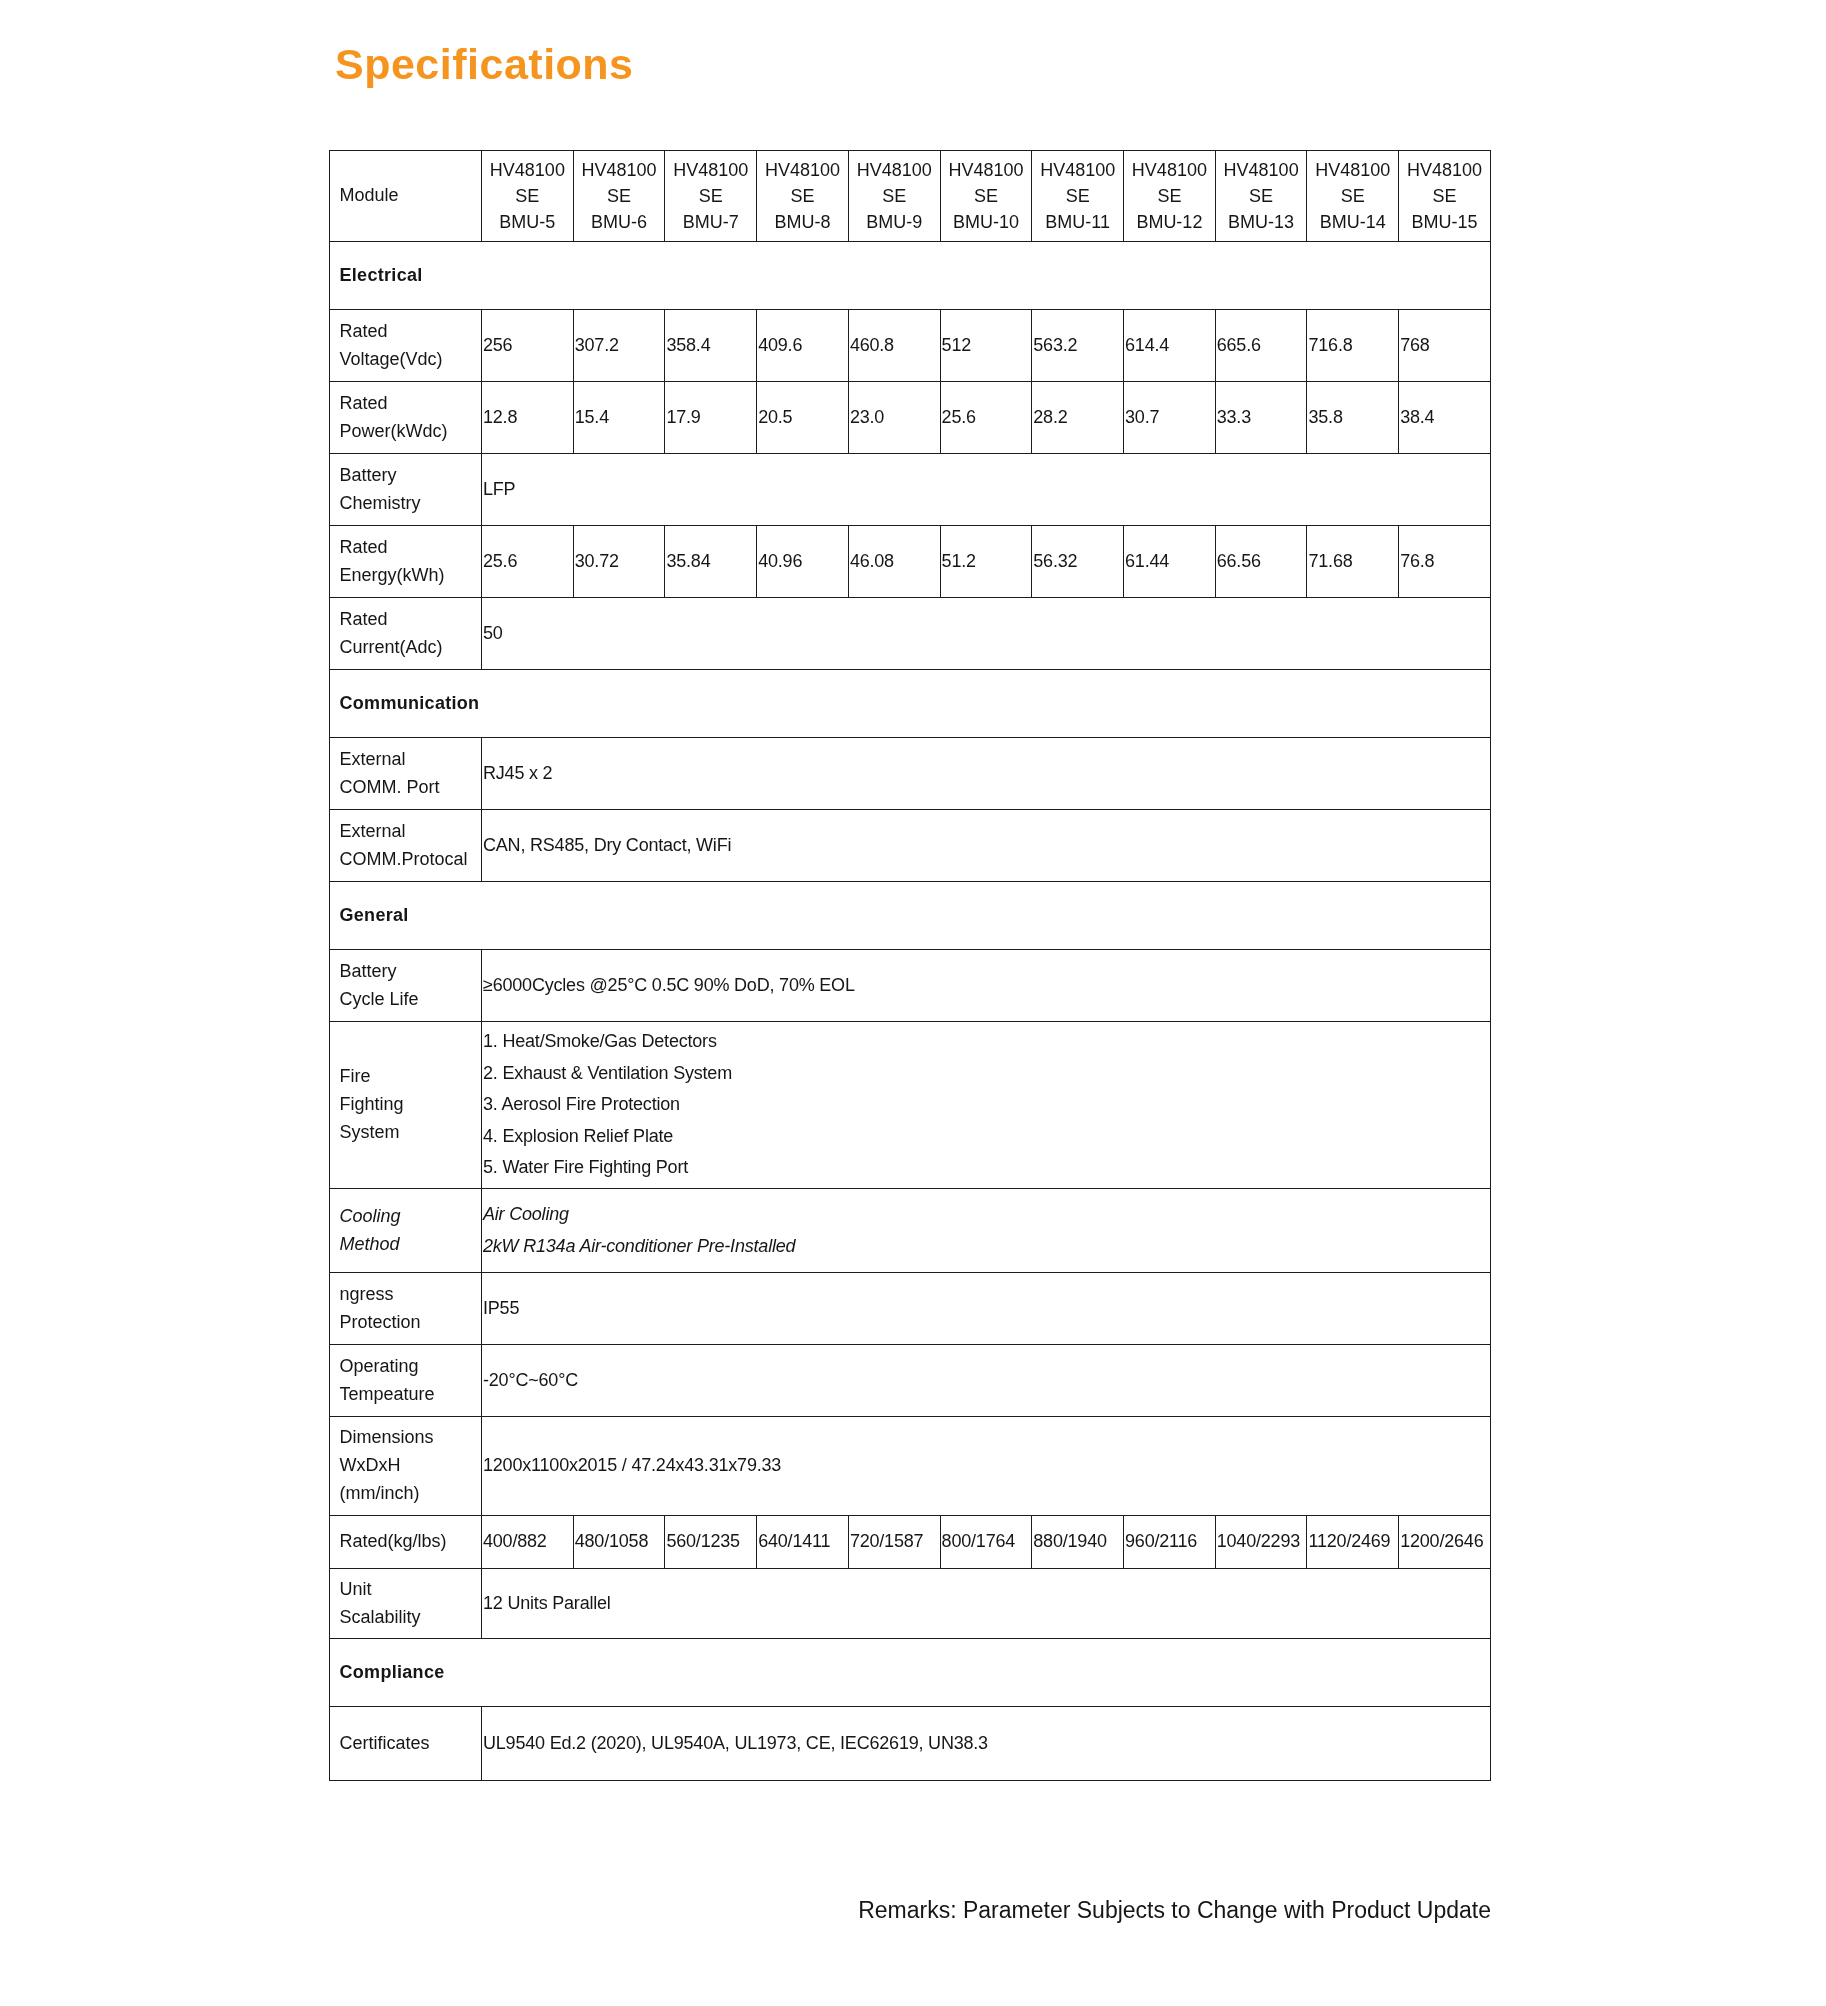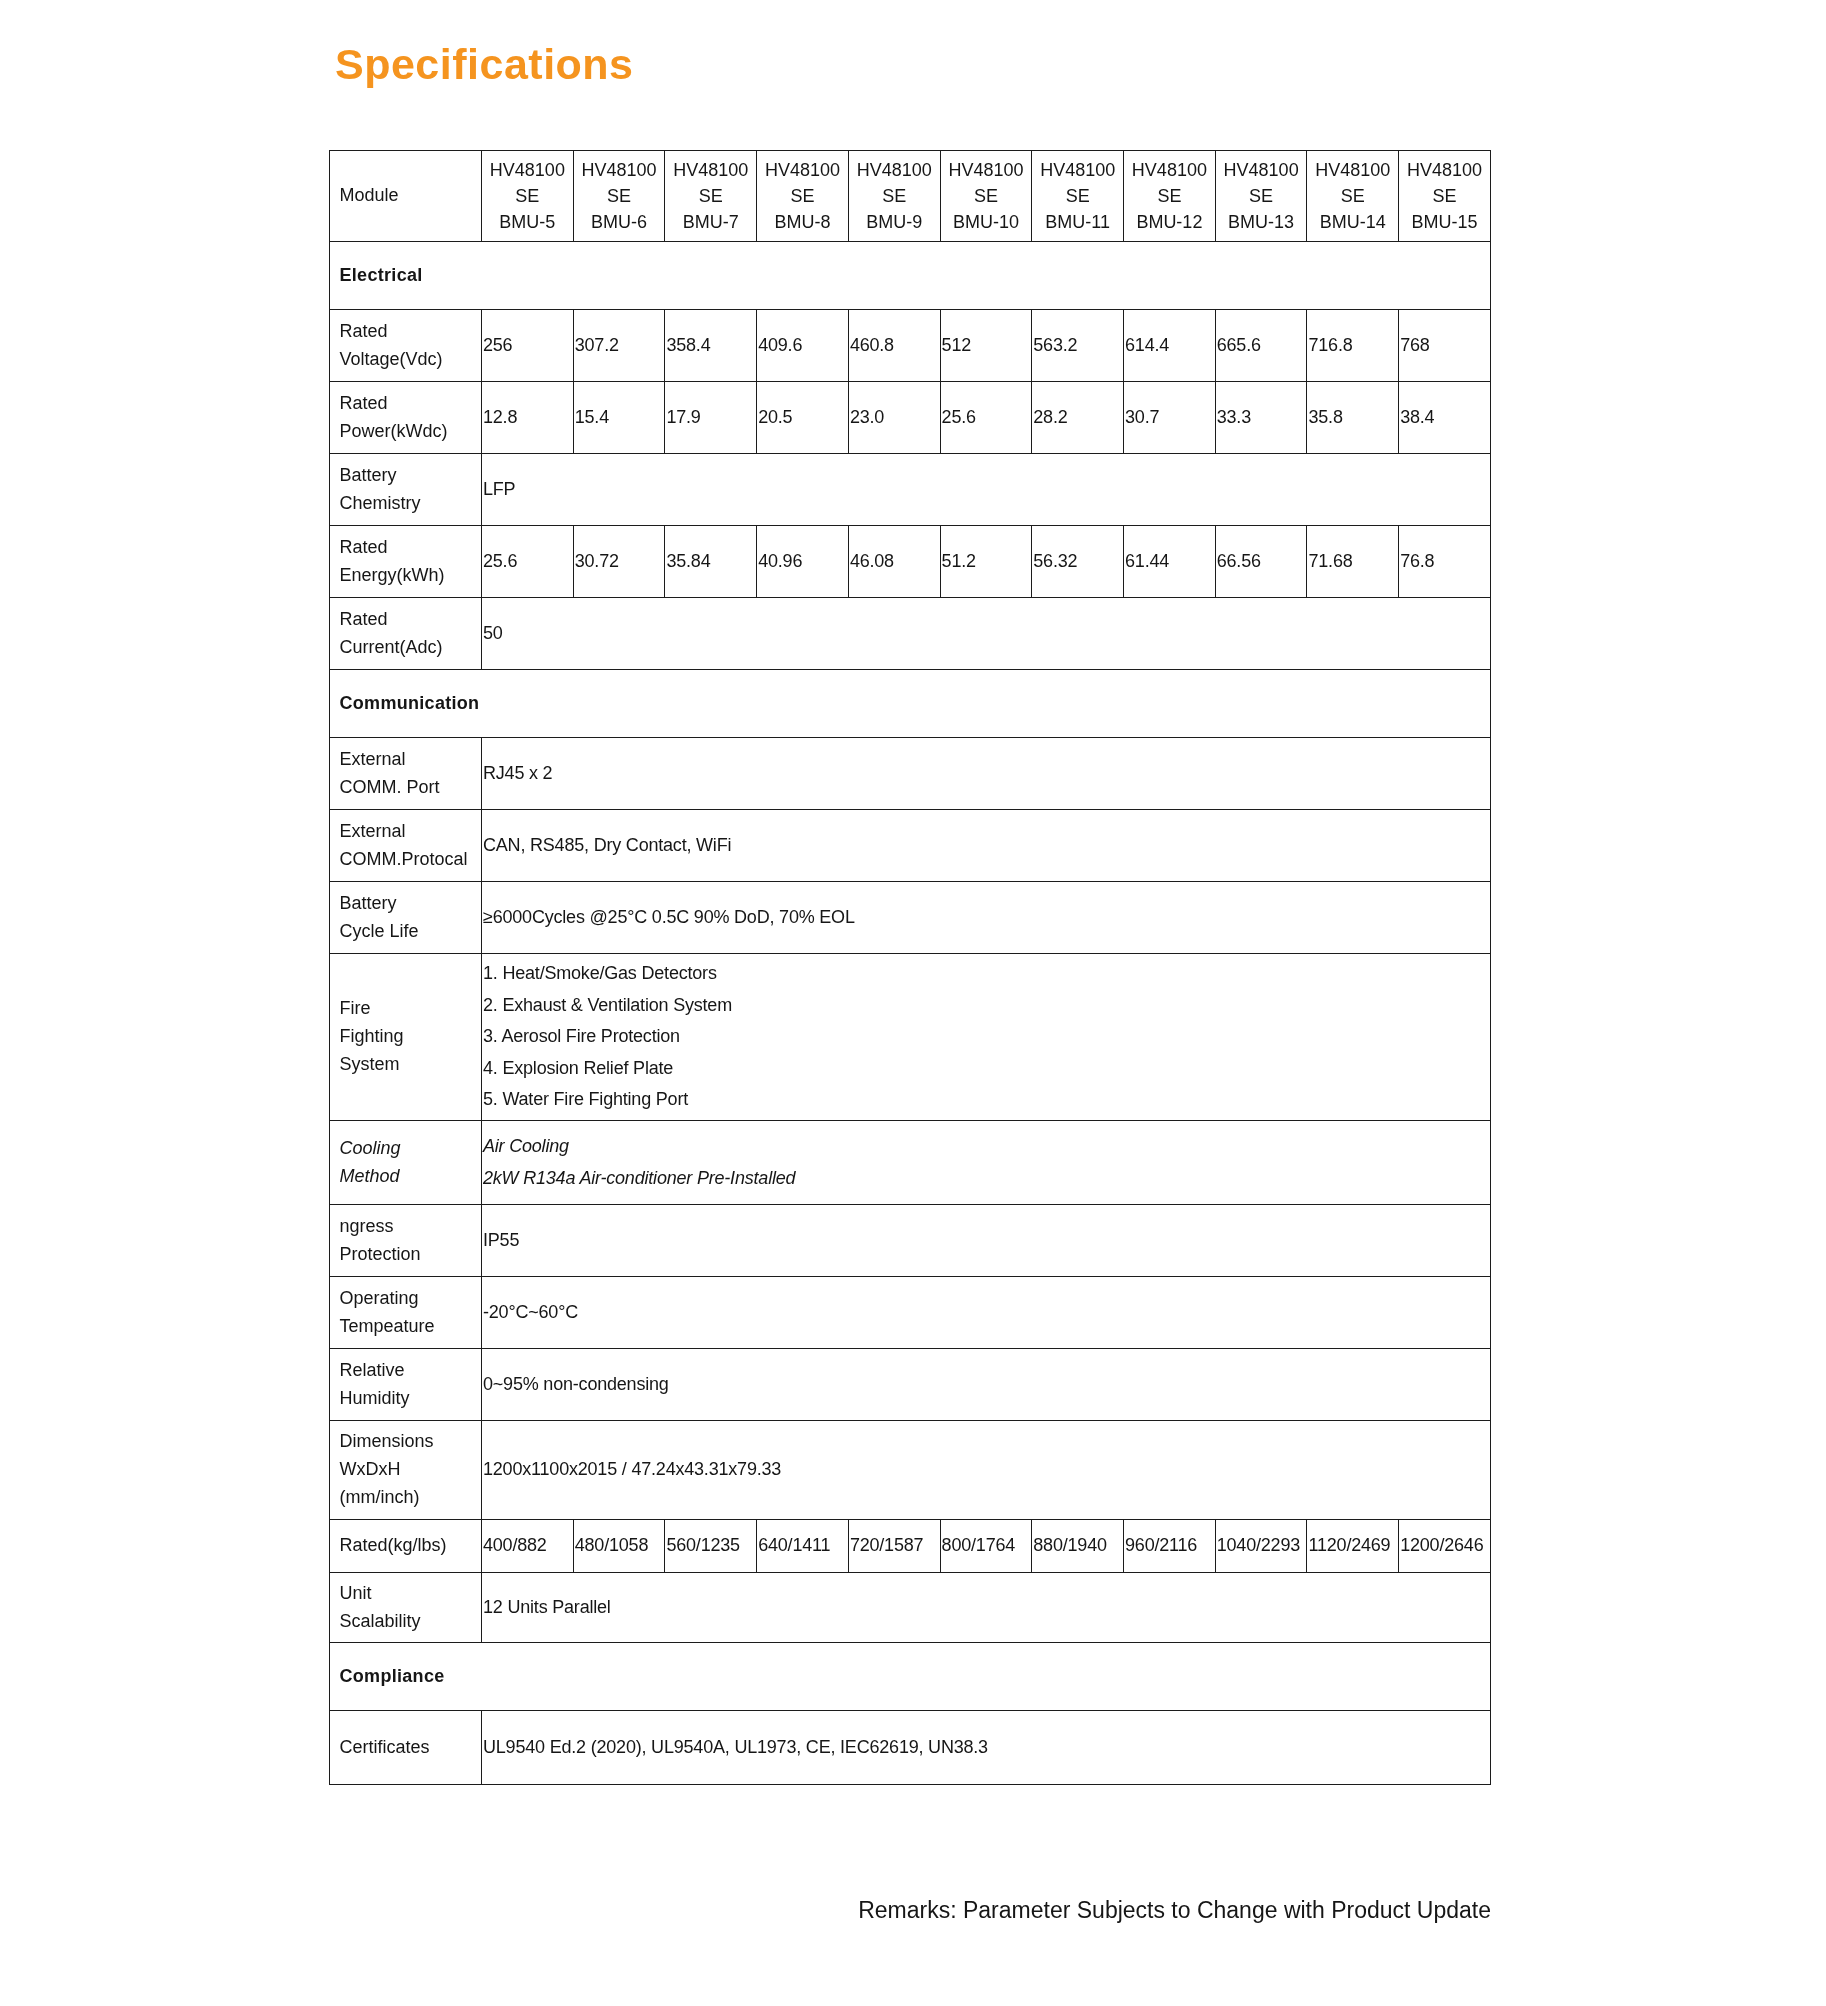--- a/index.html
+++ b/index.html
@@ -201,20 +201,23 @@
       <tr style="height: 72px;">
         <td class="label">External
 COMM. Port</td>
         <td class="val" colspan="11">RJ45 x 2</td>
       </tr>
       <tr style="height: 72px;">
         <td class="label">External
 COMM.Protocal</td>
         <td class="val" colspan="11">CAN, RS485, Dry Contact, WiFi</td>
       </tr>
+      <tr style="height: 68px;">
+        <td class="section" colspan="12">General</td>
+      </tr>
       <tr style="height: 72px;">
         <td class="label">Battery
 Cycle Life</td>
         <td class="val" colspan="11">≥6000Cycles @25°C 0.5C 90% DoD, 70% EOL</td>
       </tr>
       <tr style="height: 167px;">
         <td class="label">Fire
 Fighting
 System</td>
         <td class="val" colspan="11">1. Heat/Smoke/Gas Detectors
@@ -231,25 +234,20 @@
       </tr>
       <tr style="height: 72px;">
         <td class="label">ngress
 Protection</td>
         <td class="val" colspan="11">IP55</td>
       </tr>
       <tr style="height: 72px;">
         <td class="label">Operating
 Tempeature</td>
         <td class="val" colspan="11">-20°C~60°C</td>
-      </tr>
-      <tr style="height: 72px;">
-        <td class="label">Relative
-Humidity</td>
-        <td class="val" colspan="11">0~95% non-condensing</td>
       </tr>
       <tr style="height: 99px;">
         <td class="label">Dimensions
 WxDxH
 (mm/inch)</td>
         <td class="val" colspan="11">1200x1100x2015 / 47.24x43.31x79.33</td>
       </tr>
       <tr style="height: 53px;">
         <td class="label">Rated(kg/lbs)</td>
         <td class="val">400/882</td>

